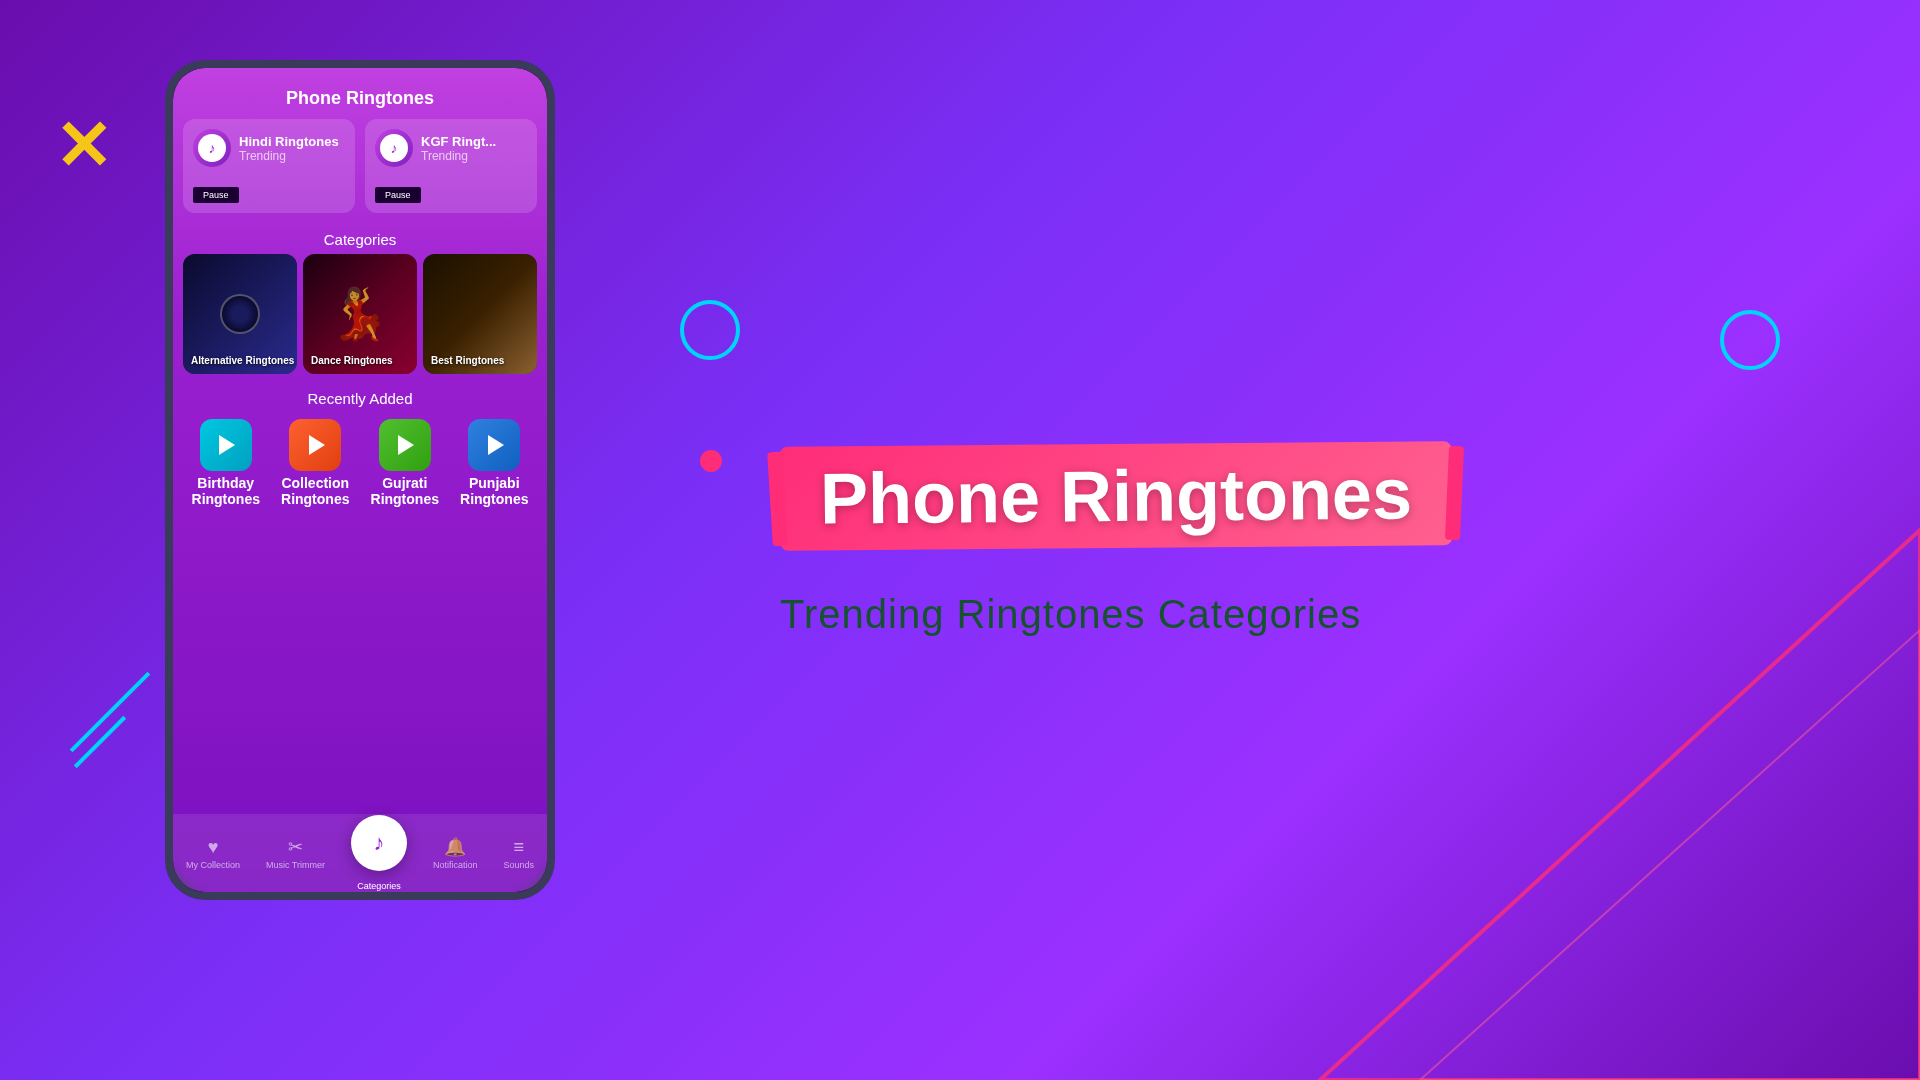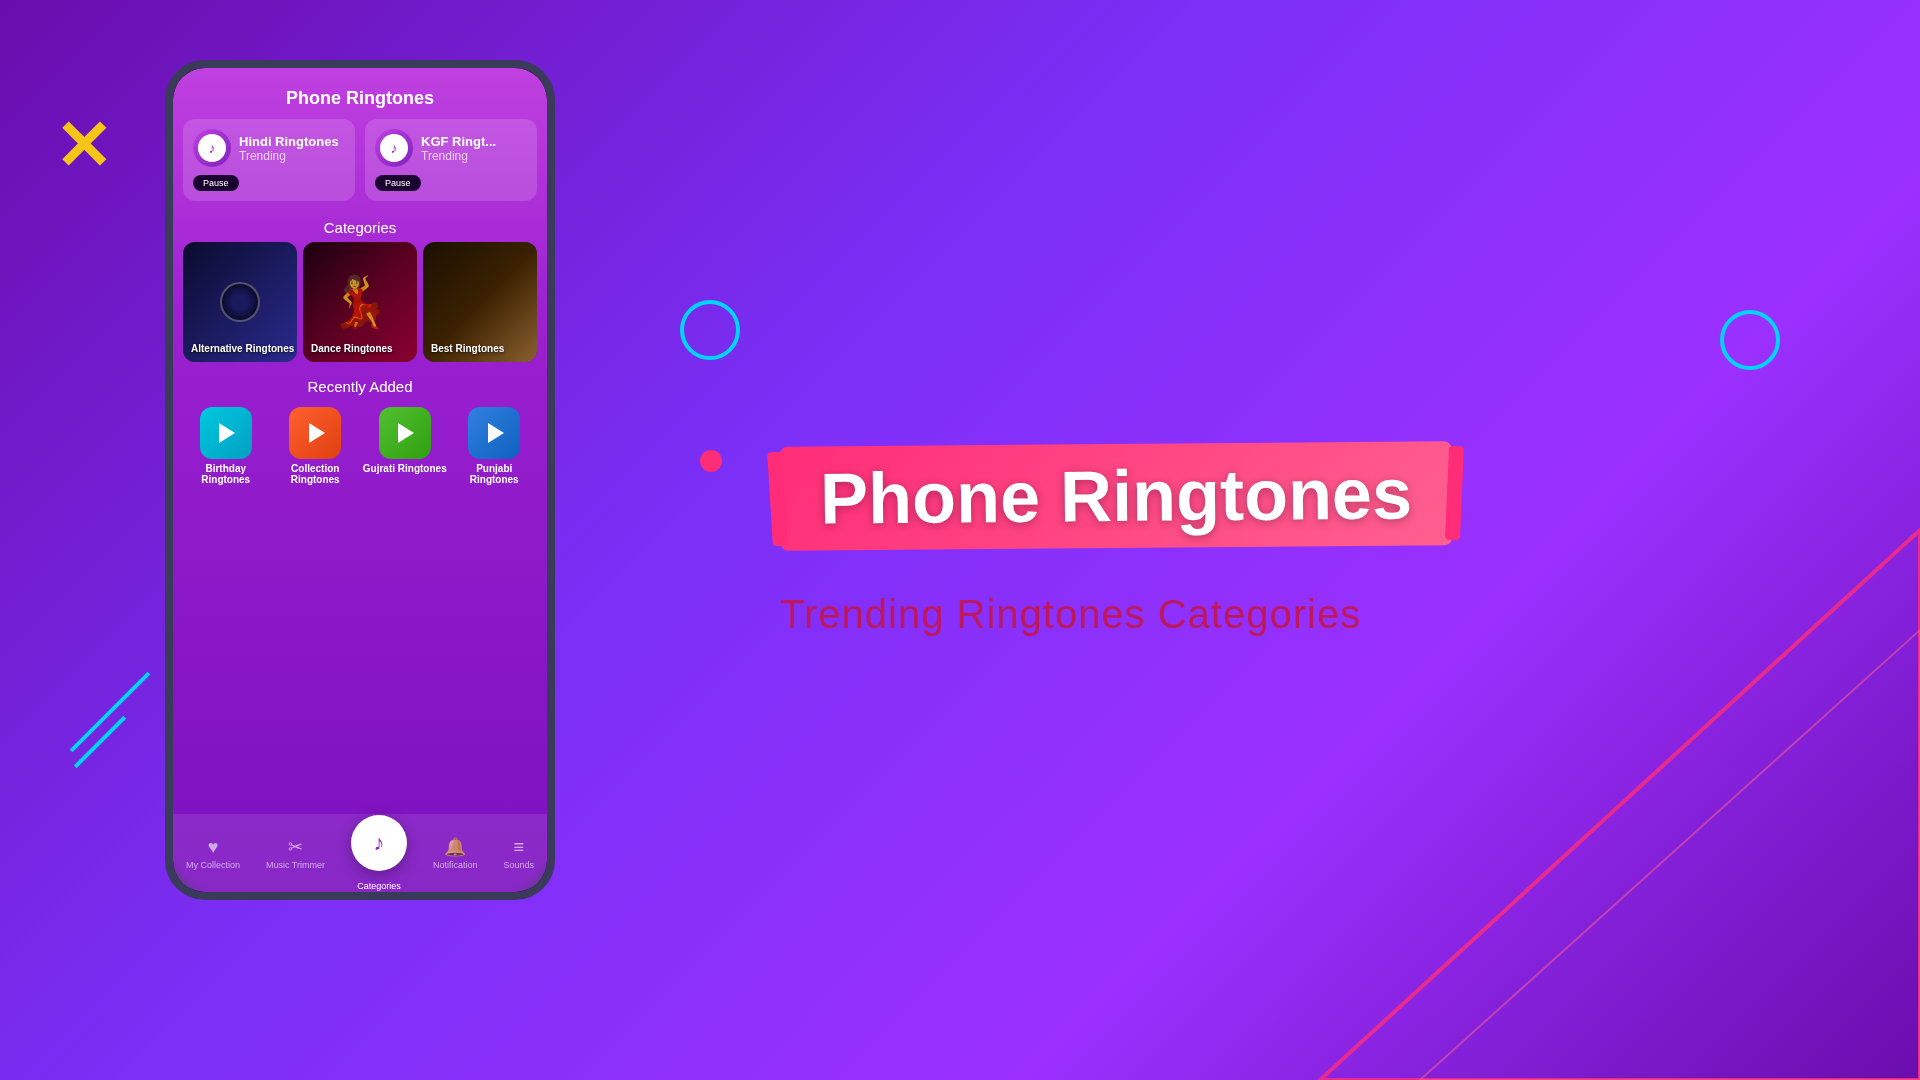--- a/index.html
+++ b/index.html
@@ -144,24 +144,24 @@
       font-size: 12px;
     }
     .music-note-icon { color: #9b20d0; font-size: 14px; }
     .trending-info { flex: 1; min-width: 0; }
     .trending-title { color: white; font-size: 13px; font-weight: bold; white-space: nowrap; overflow: hidden; text-overflow: ellipsis; }
     .trending-label { color: rgba(255,255,255,0.7); font-size: 12px; }
     .pause-btn {
       background: #1a0030;
       color: white;
       border: none;
-      border-radius: 8px;
+      border-radius: 2px;
       padding: 3px 10px;
       font-size: 9px;
-      margin-top: 4px;
+      margin-top: 16px;
       width: fit-content;
     }
 
     
     .section-title {
       color: white;
       font-size: 15px;
       font-weight: normal;
       text-align: center;
       padding: 8px 0 6px;
@@ -246,21 +246,21 @@
     .play-tri {
       width: 0;
       height: 0;
       border-top: 10px solid transparent;
       border-bottom: 10px solid transparent;
       border-left: 16px solid white;
       margin-left: 3px;
     }
     .recently-label {
       color: white;
-      font-size: 10px;
+      font-size: 14px;
       text-align: center;
       font-weight: bold;
     }
 
     
     .bottom-nav {
       position: absolute;
       bottom: 0;
       left: 0;
       right: 0;
@@ -339,21 +339,21 @@
     }
     .main-title {
       font-size: 72px;
       font-weight: 900;
       color: white;
       text-shadow: 0 2px 10px rgba(0,0,0,0.3);
       line-height: 1;
     }
     .subtitle {
       font-size: 40px;
-      color: #be185d;
+      color: #14532d;
       font-weight: 500;
       margin-top: 20px;
       letter-spacing: 1px;
     }
 
     
     .neon-svg {
       position: absolute;
       right: 0;
       bottom: 0;

